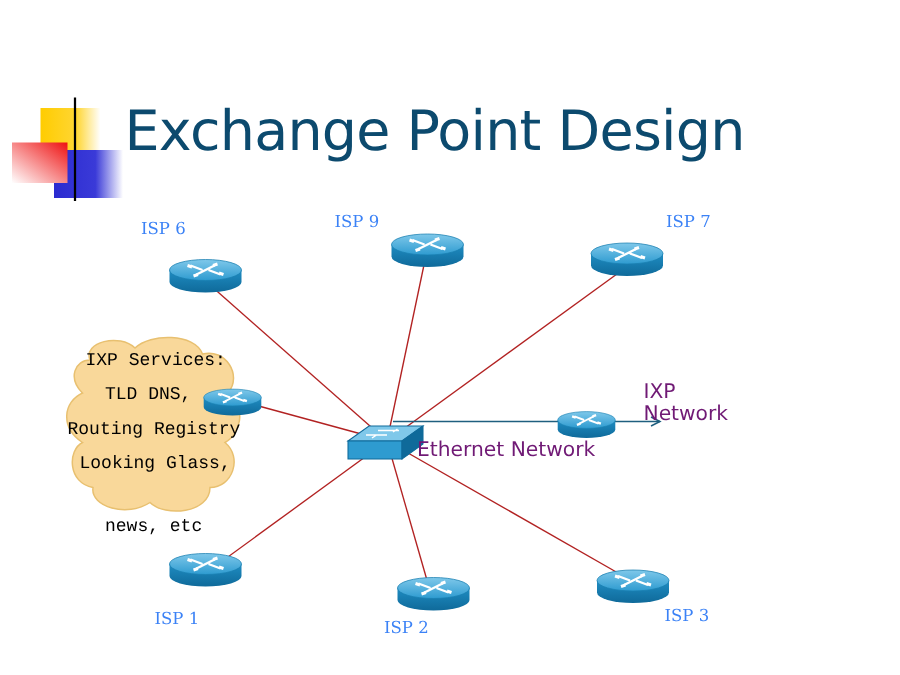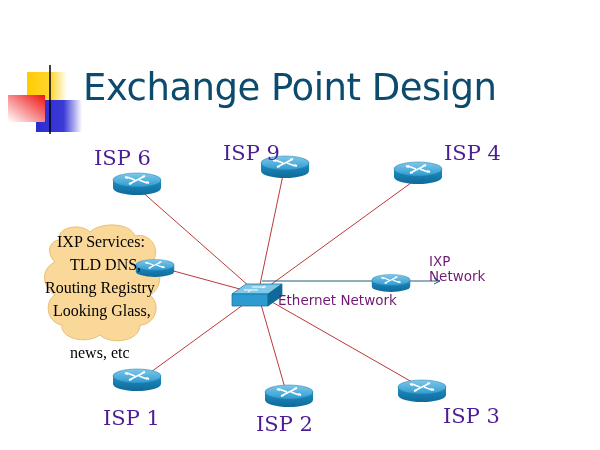--- a/index.html
+++ b/index.html
@@ -1,20 +1,20 @@
 <!DOCTYPE html>
 <html><head>
 <meta charset="utf-8">
 <style>
   html,body{margin:0;padding:0;background:#fff;}
   body{width:600px;height:450px;position:relative;overflow:hidden;font-family:"DejaVu Sans",sans-serif;}
   .title{position:absolute;left:83px;top:66px;font-size:37px;color:#0c4a6e;font-family:"DejaVu Sans",sans-serif;letter-spacing:-0.5px;white-space:nowrap;}
-  .lbl{position:absolute;font-family:"DejaVu Serif",serif;font-size:21px;color:#4c1d95;white-space:nowrap;}
+  .lbl{position:absolute;font-family:"DejaVu Serif",serif;font-size:11px;color:#3b82f6;white-space:nowrap;}
   .lbl2{position:absolute;font-family:"DejaVu Sans",sans-serif;font-size:13.5px;color:#701a75;white-space:nowrap;line-height:15px;}
-  .cloudtxt{position:absolute;font-family:Liberation Serif, serif;font-size:16px;color:#000;white-space:nowrap;text-align:left;}
+  .cloudtxt{position:absolute;font-family:Liberation Mono, monospace;font-size:12px;color:#000;white-space:nowrap;text-align:left;}
   svg{position:absolute;left:0;top:0;}
 </style>
 </head>
 <body>
 
 <svg width="600" height="450">
   <defs>
     <linearGradient id="gy" x1="0" x2="1">
         <stop offset="0" stop-color="#ffcc00"></stop>
         <stop offset="0.6" stop-color="#ffd633"></stop>
@@ -125,21 +125,21 @@
     <polygon points="232,294 268,294 268,306 232,306" fill="#2e9bd0" stroke="#0f6a9a" stroke-width="0.7"></polygon>
     <polygon points="268,294 282,284 282,296 268,306" fill="#0f6a9a" stroke="#0f6a9a" stroke-width="0.7"></polygon>
     <path d="M244,290 h14 M252,287 h14 M248,292 l3,-2 M262,288 l3,-2" stroke="#fff" stroke-width="1"></path>
   </g>
 </svg>
 
 <div class="title">Exchange Point Design</div>
 
 <div class="lbl" style="left:94px;top:146px;">ISP 6</div>
 <div class="lbl" style="left:223px;top:141px;">ISP 9</div>
-<div class="lbl" style="left:444px;top:141px;">ISP 4</div>
+<div class="lbl" style="left:444px;top:141px;">ISP 7</div>
 <div class="lbl" style="left:103px;top:406px;">ISP 1</div>
 <div class="lbl" style="left:256px;top:412px;">ISP 2</div>
 <div class="lbl" style="left:443px;top:404px;">ISP 3</div>
 
 <div class="lbl2" style="left:278px;top:293px;">Ethernet Network</div>
 <div class="lbl2" style="left:429px;top:254px;">
   <div>IXP</div>
   <div>Network</div>
 </div>
 

